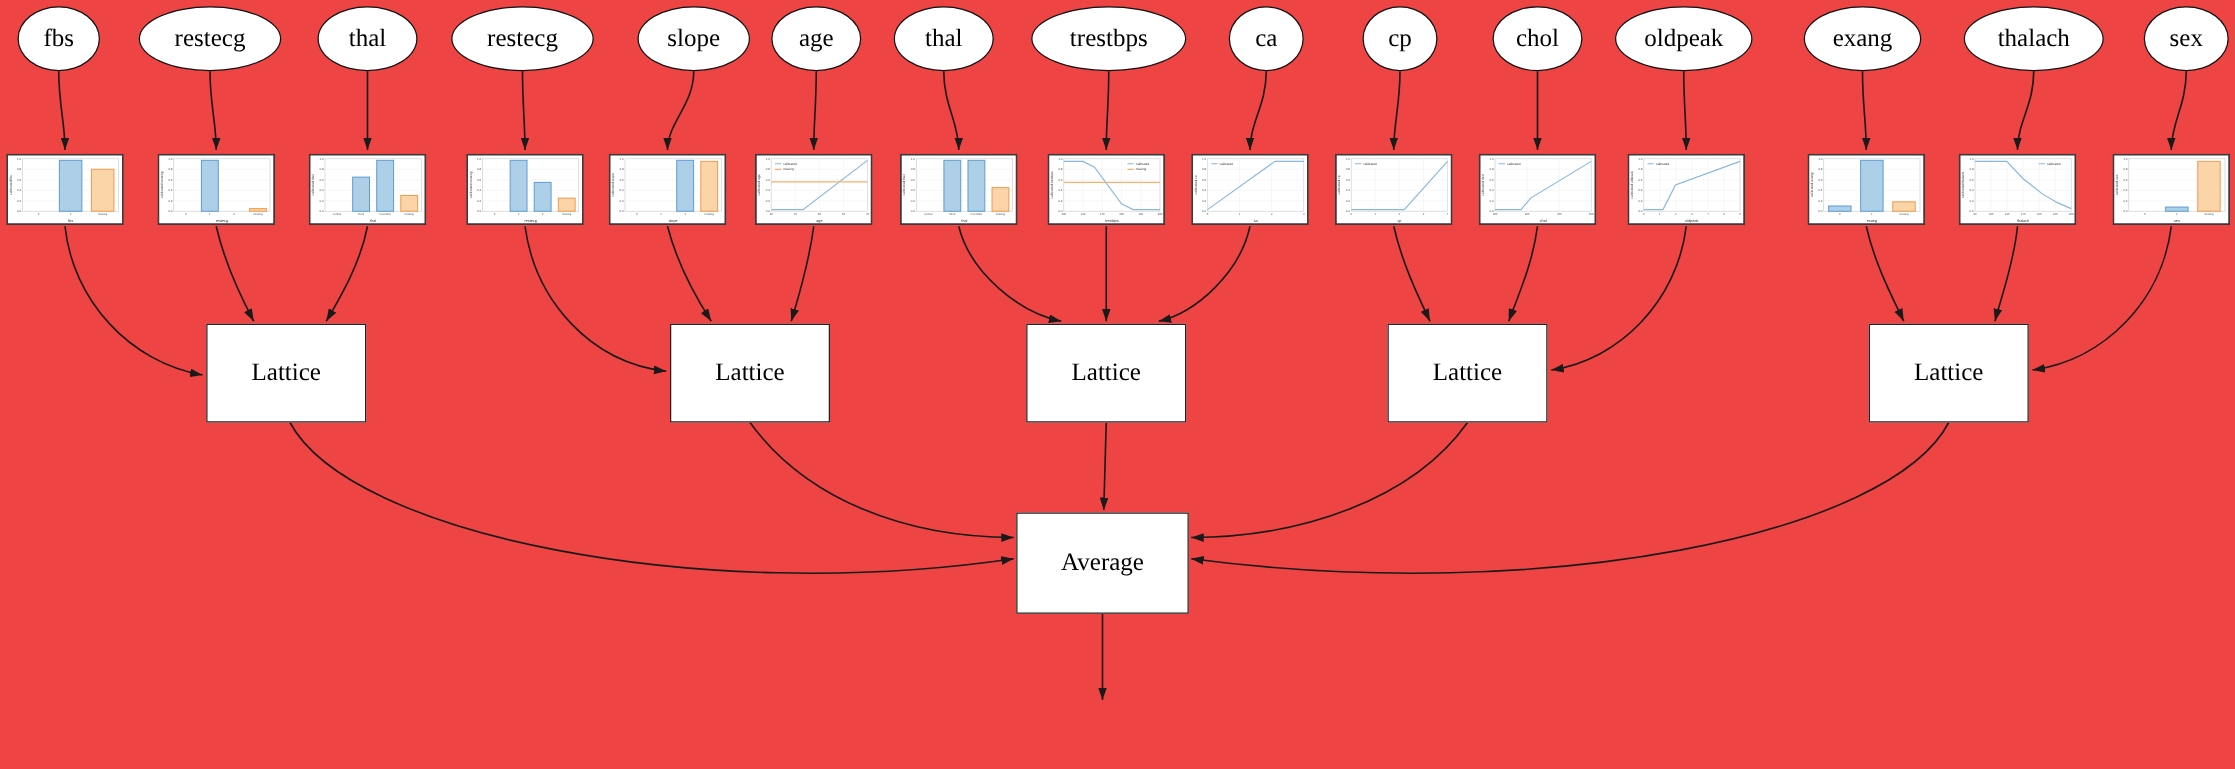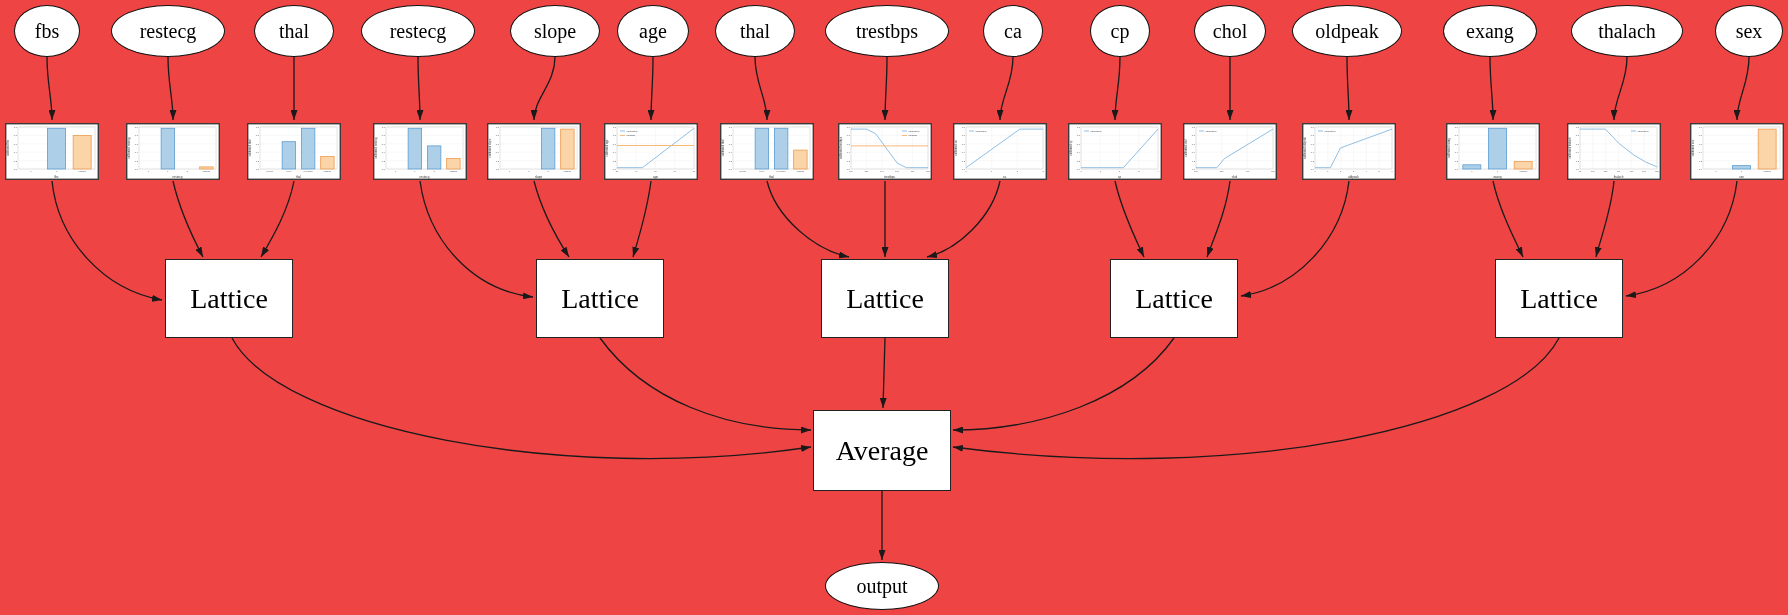--- a/index.html
+++ b/index.html
@@ -4,21 +4,21 @@
 <style>
   html,body{margin:0;padding:0;background:#fff;}
   .canvas{position:relative;width:1788px;height:615px;background:#ef4444;overflow:hidden;
           font-family:"Liberation Serif","DejaVu Serif",serif;text-align:center;}
   #edges{position:absolute;left:0;top:0;}
   #nodes{position:absolute;left:0;top:0;width:100%;height:100%;}
   .ellipse-node{position:absolute;border:1.3px solid #111;border-radius:50%;
                 display:flex;align-items:center;justify-content:center;
                 font-size:20px;color:#000;background:#fff;box-sizing:border-box;}
   .box-node{position:absolute;border:1.4px solid #222;display:flex;align-items:center;
-            justify-content:center;font-size:28px;color:#000;background:#fff;box-sizing:border-box;font-family:Liberation Serif, serif;}
+            justify-content:center;font-size:20px;color:#000;background:#fff;box-sizing:border-box;font-family:Liberation Serif, serif;}
   .chart-node{position:absolute;line-height:0;}
 </style>
 </head>
 <body>
 
 <div class="canvas">
   <svg id="edges" width="1788" height="615" viewBox="0 0 1788 615">
     <defs>
       <marker id="arrow" viewBox="0 0 10 7" refX="10" refY="3.5" markerWidth="10" markerHeight="7" markerUnits="userSpaceOnUse" orient="auto">
         <path d="M0,0 L10,3.5 L0,7 Z" fill="#1a1a1a"></path>
@@ -504,14 +504,13 @@
         </svg></div>
       <div class="box-node" style="left: 165px; top: 259px; width: 128px; height: 79px;">Lattice</div>
       <div class="box-node" style="left: 536px; top: 259px; width: 128px; height: 79px;">Lattice</div>
       <div class="box-node" style="left: 821px; top: 259px; width: 128px; height: 79px;">Lattice</div>
       <div class="box-node" style="left: 1110px; top: 259px; width: 128px; height: 79px;">Lattice</div>
       <div class="box-node" style="left: 1495px; top: 259px; width: 128px; height: 79px;">Lattice</div>
     </div>
 
   <div class="box-node" id="average-box" style="left:813px;top:410px;width:138px;height:81px;">Average</div>
 
-  <div class="ellipse-node" id="output-node" style="left:825px;top:562px;width:114px;height:48px;">output</div>
 </div>
 
 </body></html>

